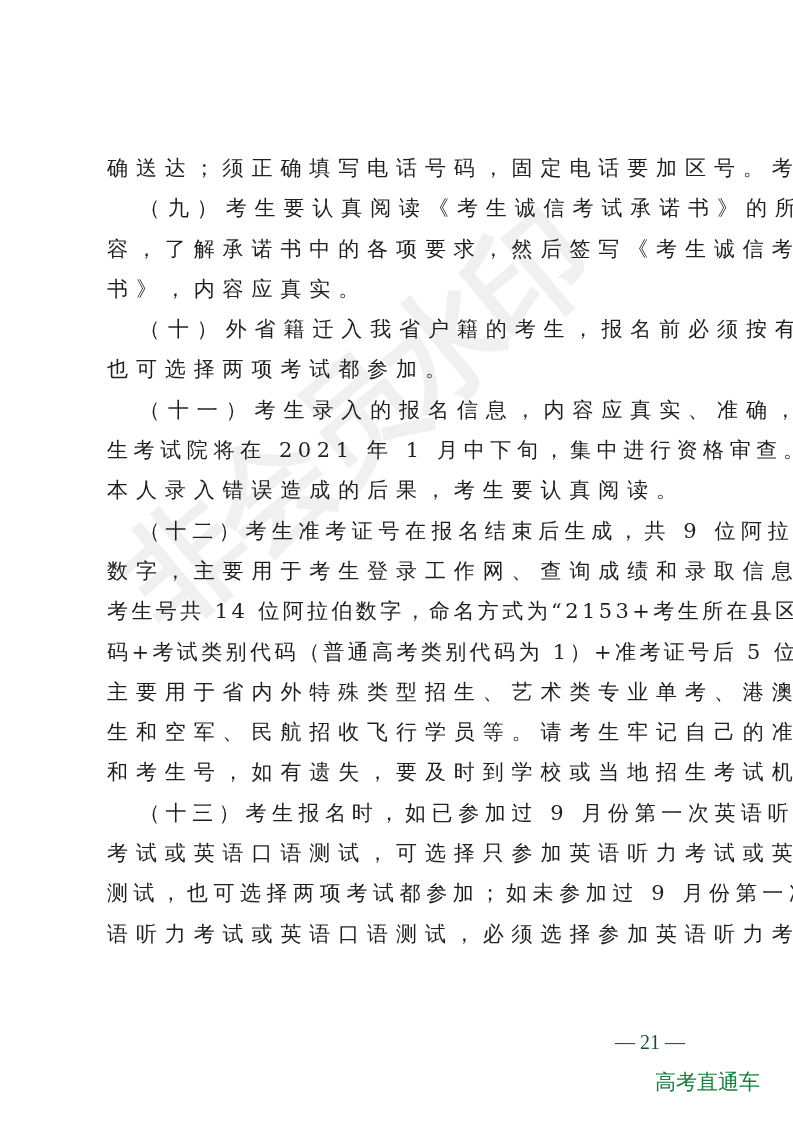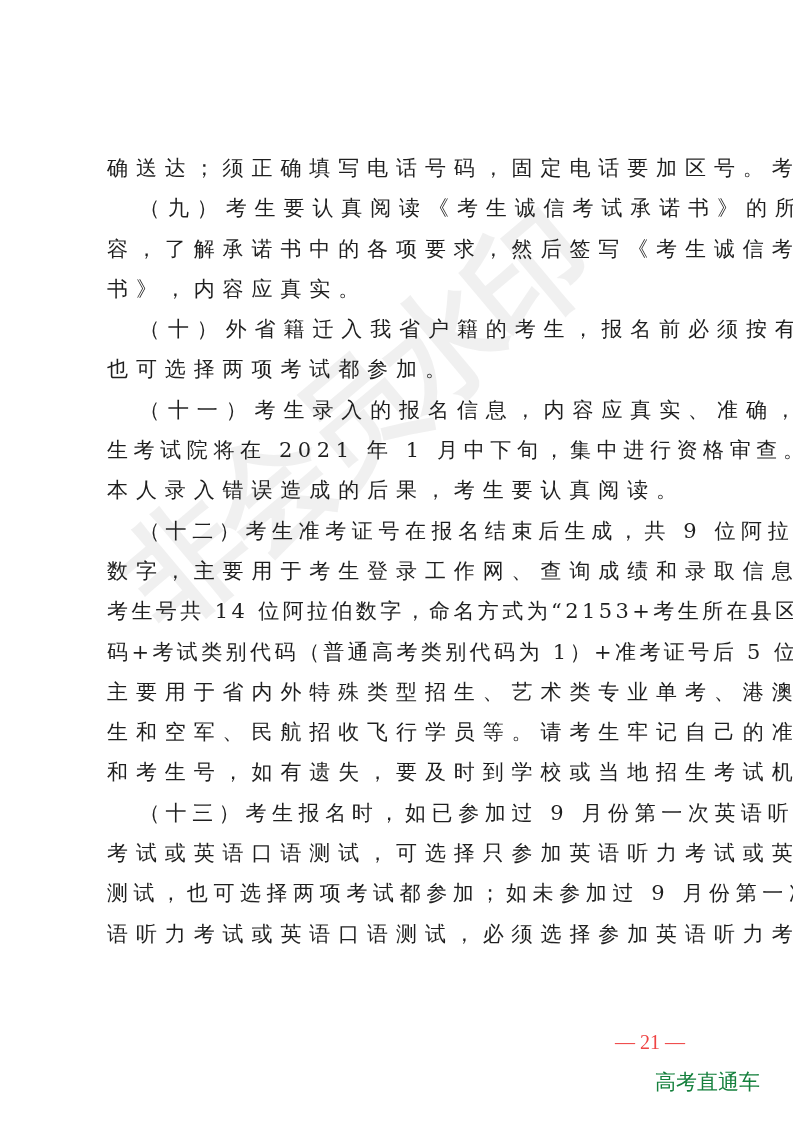--- a/index.html
+++ b/index.html
@@ -56,21 +56,21 @@
       white-space: nowrap;
       pointer-events: none;
       letter-spacing: -8px;
       font-weight: bold;
     }
     .page-number {
       position: absolute;
       left: 615px;
       top: 1031px;
       font-size: 20px;
-      color: #ef4444;
+      color: #14532d;
       font-family: "Liberation Serif", "DejaVu Serif", serif;
       white-space: nowrap;
     }
     .brand {
       position: absolute;
       left: 655px;
       top: 1068px;
       font-size: 21px;
       color: #15803d;
       font-family: "DejaVu Sans", "Liberation Sans", sans-serif;

